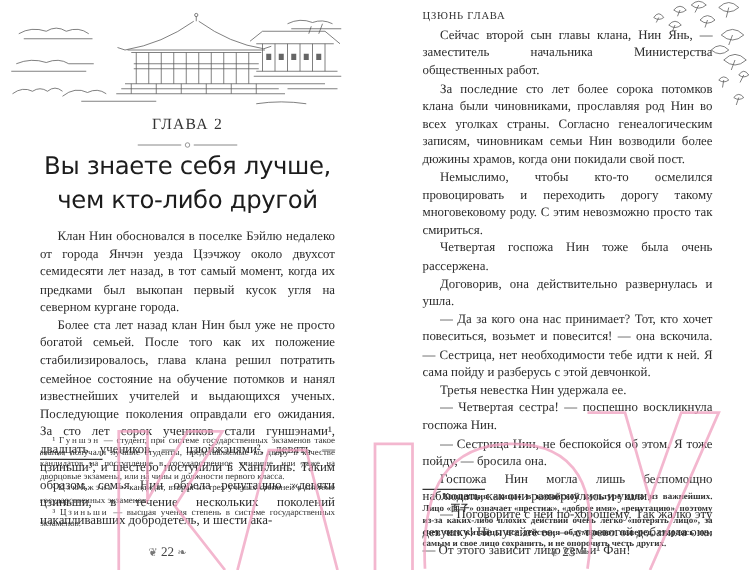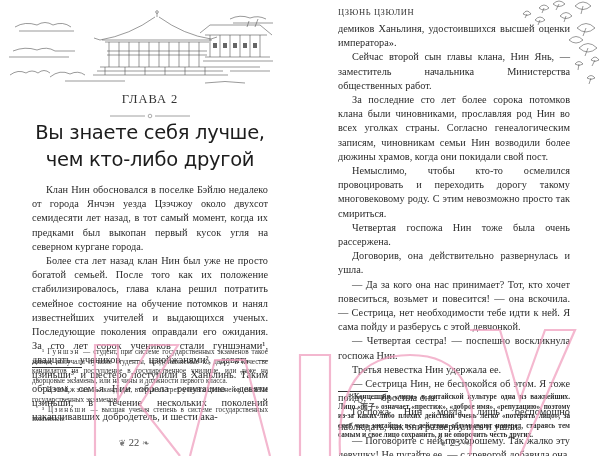--- a/index.html
+++ b/index.html
@@ -103,21 +103,21 @@
 
     <div class="page-number" style="left:104px;">
       <span class="orn">❦</span>
       <span>22</span>
       <span class="orn">❧</span>
     </div>
   </div>
 
   <div class="page page-right"></div>
 
-  <div class="running-head">ЦЗЮНЬ ЦЗЮЛИН</div>
+  <div class="running-head">ЦЗЮНЬ ГЛАВА</div>
 
   <svg class="ginkgo" viewBox="0 0 95 90">
     <g fill="none" stroke="#555" stroke-width="0.6">
       <path d="M18 14 q4 -6 8 0 q-4 3 -8 0 z"></path>
         <path d="M22 14 l-2 4"></path>
       <path d="M34 8 q5 -6 10 0 q-5 4 -10 0 z"></path>
         <path d="M39 8 l-2 5"></path>
       <path d="M48 4 q6 -6 12 0 q-6 5 -12 0 z"></path>
         <path d="M54 4 l-3 6"></path>
       <path d="M30 20 q5 -6 10 0 q-5 4 -10 0 z"></path>
@@ -134,29 +134,28 @@
       <path d="M86 60 q4 -6 8 0 q-4 3 -8 0 z"></path>
         <path d="M90 60 l-3 6"></path>
       <path d="M70 64 q4 -5 8 0 q-4 3 -8 0 z"></path>
         <path d="M74 64 l-1 6"></path>
       <path d="M82 78 q4 -5 8 0 q-4 3 -8 0 z"></path>
         <path d="M86 78 l-2 6"></path>
     </g>
   </svg>
 
   <div class="body-text right-body">
-    <p class="noindent">демиков Ханьлиня, удостоившихся высшей оценки императора».</p>
     <p>Сейчас второй сын главы клана, Нин Янь, — заместитель начальника Министерства общественных работ.</p>
     <p>За последние сто лет более сорока потомков клана были чиновниками, прославляя род Нин во всех уголках страны. Согласно генеалогическим записям, чиновникам семьи Нин возводили более дюжины храмов, когда они покидали свой пост.</p>
     <p>Немыслимо, чтобы кто-то осмелился провоцировать и переходить дорогу такому многовековому роду. С этим невозможно просто так смириться.</p>
     <p>Четвертая госпожа Нин тоже была очень рассержена.</p>
     <p>Договорив, она действительно развернулась и ушла.</p>
     <p>— Да за кого она нас принимает? Тот, кто хочет повеситься, возьмет и повесится! — она вскочила. — Сестрица, нет необходимости тебе идти к ней. Я сама пойду и разберусь с этой девчонкой.</p>
+    <p>Третья невестка Нин удержала ее.</p>
     <p>— Четвертая сестра! — поспешно воскликнула госпожа Нин.</p>
-    <p>Третья невестка Нин удержала ее.</p>
     <p>— Сестрица Нин, не беспокойся об этом. Я тоже пойду, — бросила она.</p>
     <p>Госпожа Нин могла лишь беспомощно наблюдать, как они развернулись и ушли.</p>
     <p>— Поговорите с ней по-хорошему. Так жалко эту девушку! Не пугайте ее, — с тревогой добавила она. — От этого зависит лицо семьи¹ Фан!</p>
 
   </div>
 
   <div class="fn-rule" style="left:338px; top:391px;"></div>
   <div class="footnotes right-fn">
     <p><span>¹</span> <span>Концепция «лица» в китайской культуре одна из важнейших. Лицо «面子» означает «престиж», «доброе имя», «репутацию», поэтому из-за каких-либо плохих действий очень легко «потерять лицо», за счет чего китайцы все действия обдумывают наперед, стараясь тем самым и свое лицо сохранить, и не опорочить честь других.</span></p>
   </div>

